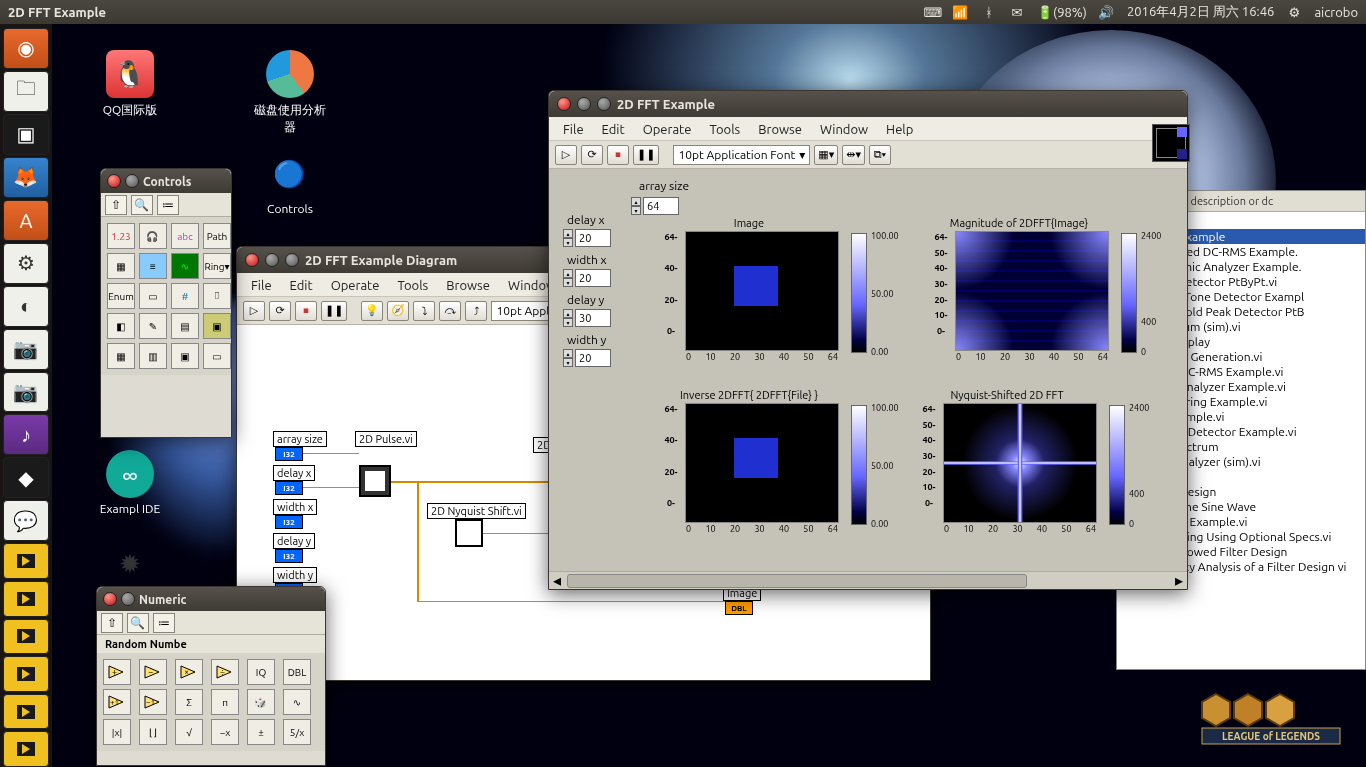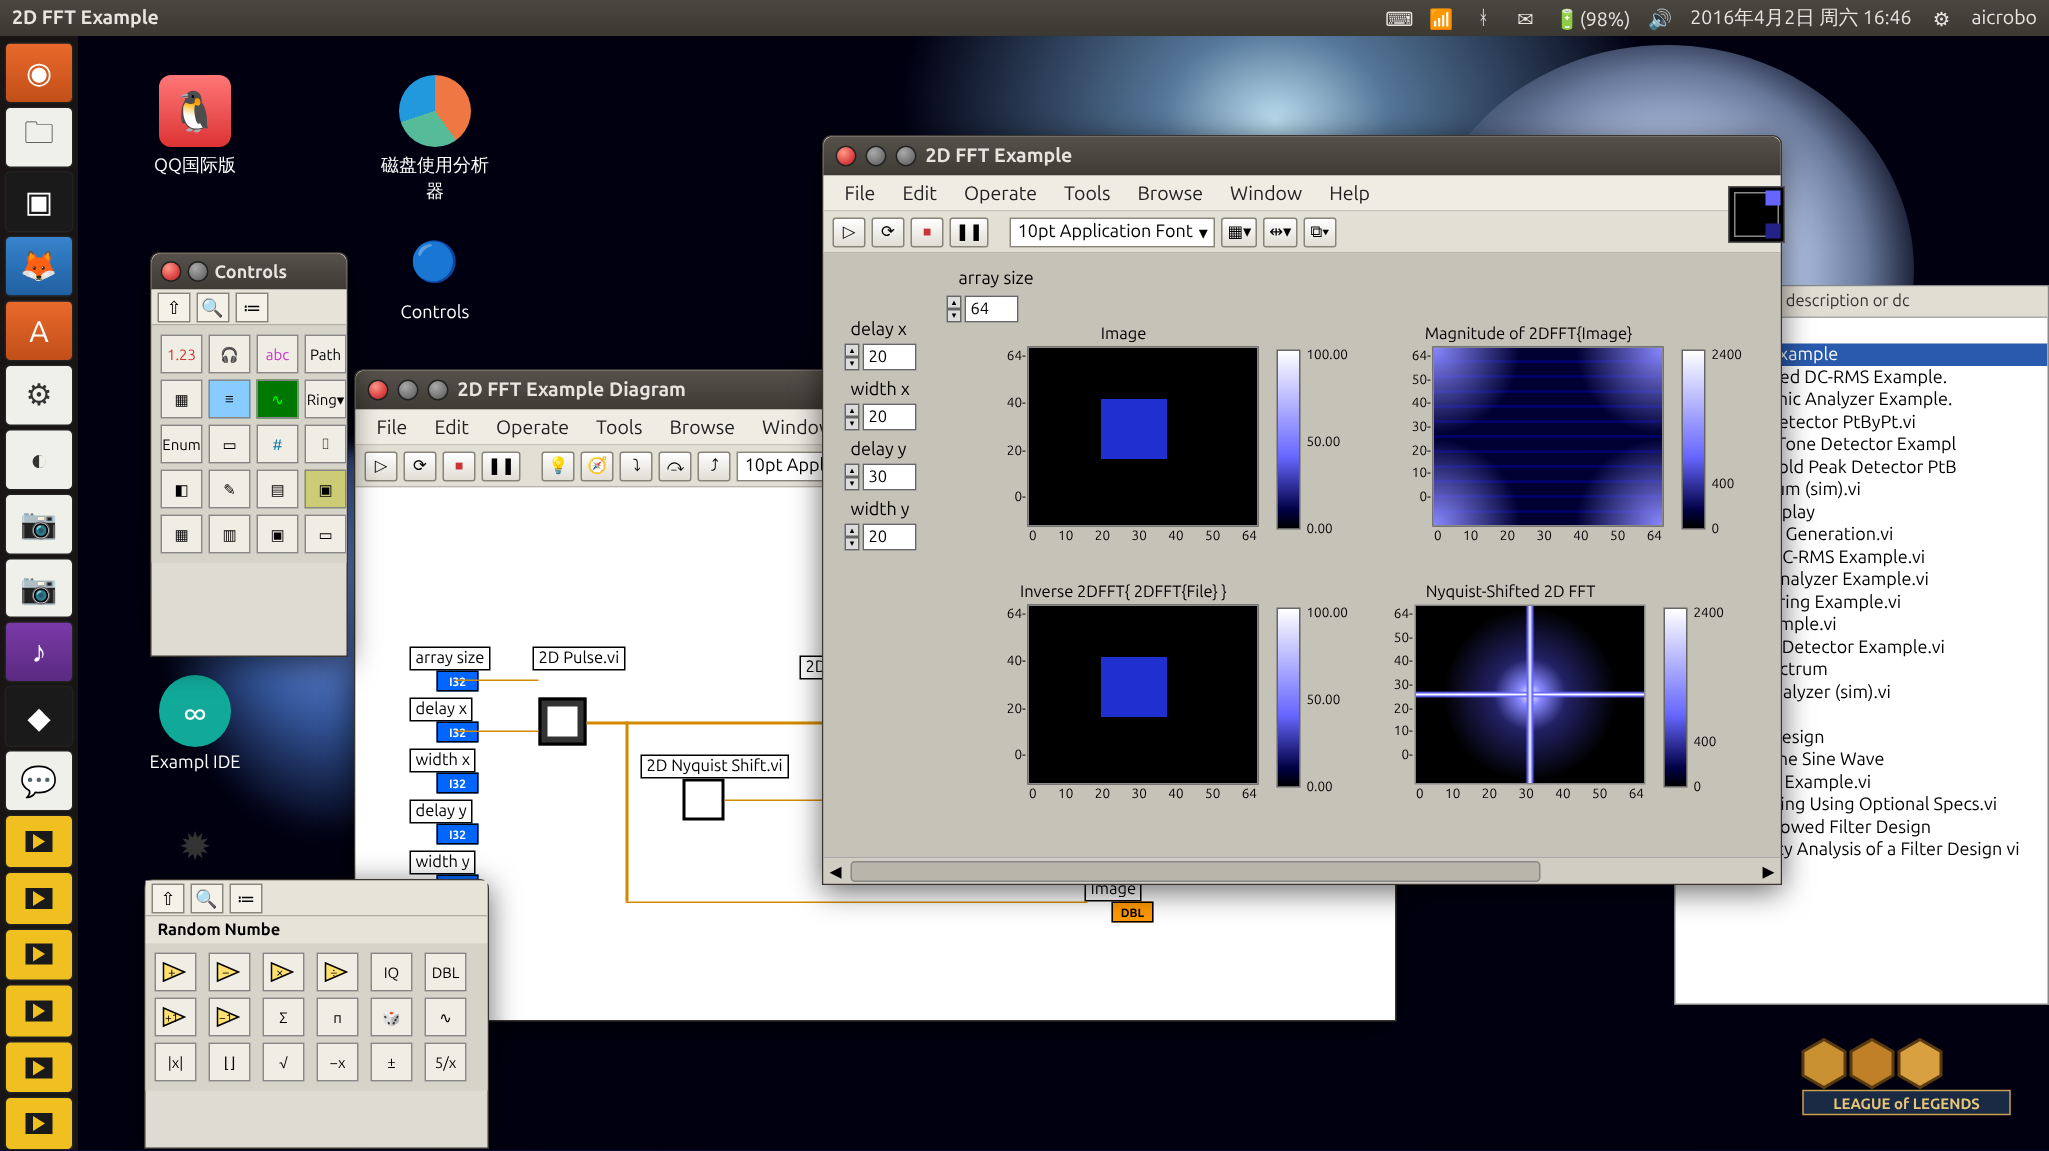--- a/index.html
+++ b/index.html
@@ -40,34 +40,34 @@
 .gray-canvas { flex:1; background:#c5c2b8; position:relative; overflow:auto; }
 .palette-body { background:#d6d3c9; padding:6px; }
 .palette-tools { height:24px; background:#e6e3d9; display:flex; align-items:center; padding:0 4px; gap:4px; border-bottom:1px solid #b0ada3;}
 .pal-btn{width:22px;height:20px;border:1px solid #8a857b;background:#f4f1e8;display:flex;align-items:center;justify-content:center;font-size:12px;}
 .pgrid{display:grid;grid-template-columns:repeat(4,28px);gap:4px;}
 .pcell{width:28px;height:26px;border:1px solid #888;background:#f0ede4;display:flex;align-items:center;justify-content:center;font-size:10px;position:relative;overflow:hidden;}
 .scroll-h{height:18px;background:#d0cdc3;border-top:1px solid #aaa;display:flex;align-items:center;}
 .scroll-h .thumb{height:14px;background:#b8b5ab;border:1px solid #888;border-radius:3px;margin:0 2px;}
 
 .bd-node{position:absolute;border:1px solid #000;background:#fff;font-size:11px;padding:1px 3px;color:#000;}
-.bd-term{position:absolute;width:28px;height:14px;border:1px solid #000;background:#06f;color:#fff;font-size:8px;font-weight:bold;text-align:center;line-height:13px;margin-left:16px;}
+.bd-term{position:absolute;width:28px;height:14px;border:1px solid #000;background:#06f;color:#fff;font-size:8px;font-weight:bold;text-align:center;line-height:13px;}
 .bd-term.or{background:#f90;color:#000;}
 .bd-wire{position:absolute;background:#d48a00;height:1px;} 
 .bd-struct{position:absolute;border:2px solid #000;background:#fff;}
 
 .fp-label{position:absolute;font-size:12px;color:#000;}
 .fp-numctrl{position:absolute;display:flex;align-items:center;gap:2px;}
 .fp-spin{width:10px;height:18px;display:flex;flex-direction:column;}
 .fp-spin div{flex:1;border:1px solid #666;background:#ddd;font-size:6px;line-height:7px;text-align:center;}
 .fp-numbox{width:36px;height:18px;border:1px solid #666;background:#fff;font-size:11px;padding:0 3px;line-height:16px;}
 .plot-wrap{position:absolute;}
 .plot-title{font-size:11px;text-align:center;color:#000;margin-bottom:2px;}
 .plot-box{border:1px solid #888;background:#000;position:relative;}
-.plot-axis-y{position:absolute;left:-28px;top:0;bottom:14px;width:26px;font-size:9px;color:#000;display:flex;flex-direction:column;justify-content:space-between;text-align:right;}
+.plot-axis-y{position:absolute;left:-28px;top:0;bottom:14px;width:26px;font-size:9px;color:#000;display:flex;flex-direction:column;justify-content:space-between;text-align:center;font-weight:bold;}
 .plot-axis-x{position:absolute;left:0;right:0;bottom:-14px;height:12px;font-size:9px;color:#000;display:flex;justify-content:space-between;}
 .colorbar{position:absolute;width:16px;background:linear-gradient(to bottom,#fff,#66f 60%,#004 90%,#000);border:1px solid #666;}
 .cb-ticks{position:absolute;font-size:9px;color:#000;}
 
 .ex-list{position:absolute;right:0;top:190px;width:250px;background:#fff;border:1px solid #888;font-size:12px;overflow:hidden;z-index:20;}
 .ex-head{background:#e0ddd3;padding:4px 6px;font-size:11px;color:#333;border-bottom:1px solid #aaa;}
 .ex-cat{padding:2px 6px;color:#226;}
 .ex-item{padding:1px 6px 1px 22px;white-space:nowrap;overflow:hidden;text-overflow:ellipsis;position:relative;}
 .ex-item.sel{background:#2a5aae;color:#fff;}
 .ex-item::before{content:"";position:absolute;left:6px;top:3px;width:12px;height:10px;background:#f0c030;border:1px solid #a07010;}
@@ -468,20 +468,25 @@
       <div class="pcell" style="background:#cc7">▣</div>
       <div class="pcell">▦</div>
       <div class="pcell">▥</div>
       <div class="pcell">▣</div>
       <div class="pcell">▭</div>
     </div>
   </div>
 </div>
 
 <div class="window" style="left:96px;top:586px;width:230px;height:180px;z-index:55">
+  <div class="palette-titlebar">
+    <div class="tb-btn tb-close"></div>
+    <div class="tb-btn tb-min"></div>
+    <span>Numeric</span>
+  </div>
   <div class="palette-tools">
     <div class="pal-btn">⇧</div>
     <div class="pal-btn">🔍</div>
     <div class="pal-btn">≔</div>
   </div>
   <div style="padding:3px 8px;font-size:11px;font-weight:bold;background:#e6e3d9">Random Numbe</div>
   <div class="palette-body">
     <div style="display:grid;grid-template-columns:repeat(6,32px);gap:4px">
       <div class="pcell">
           <svg width="20" height="16">

